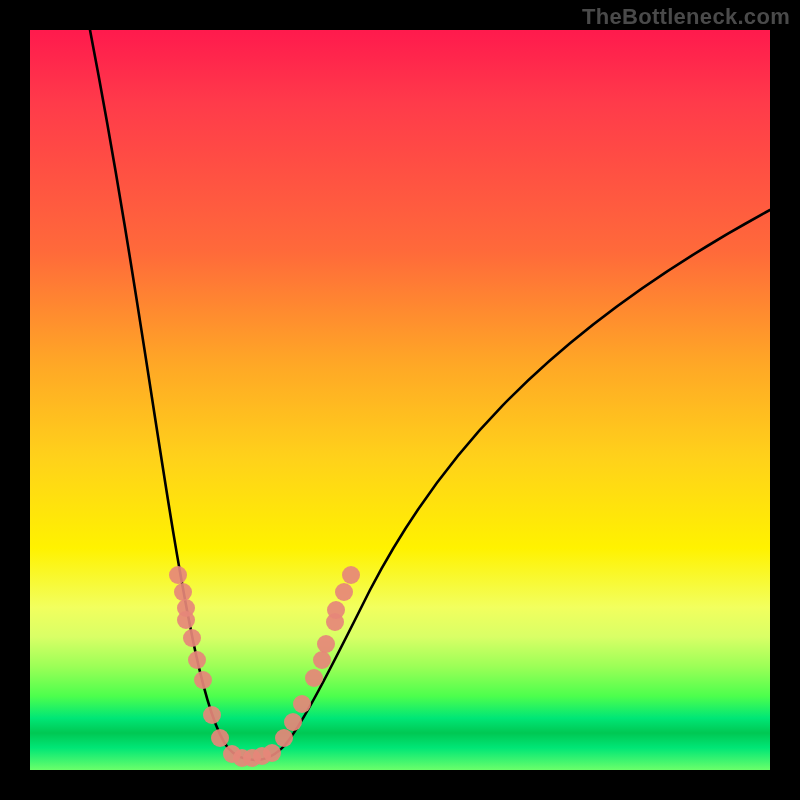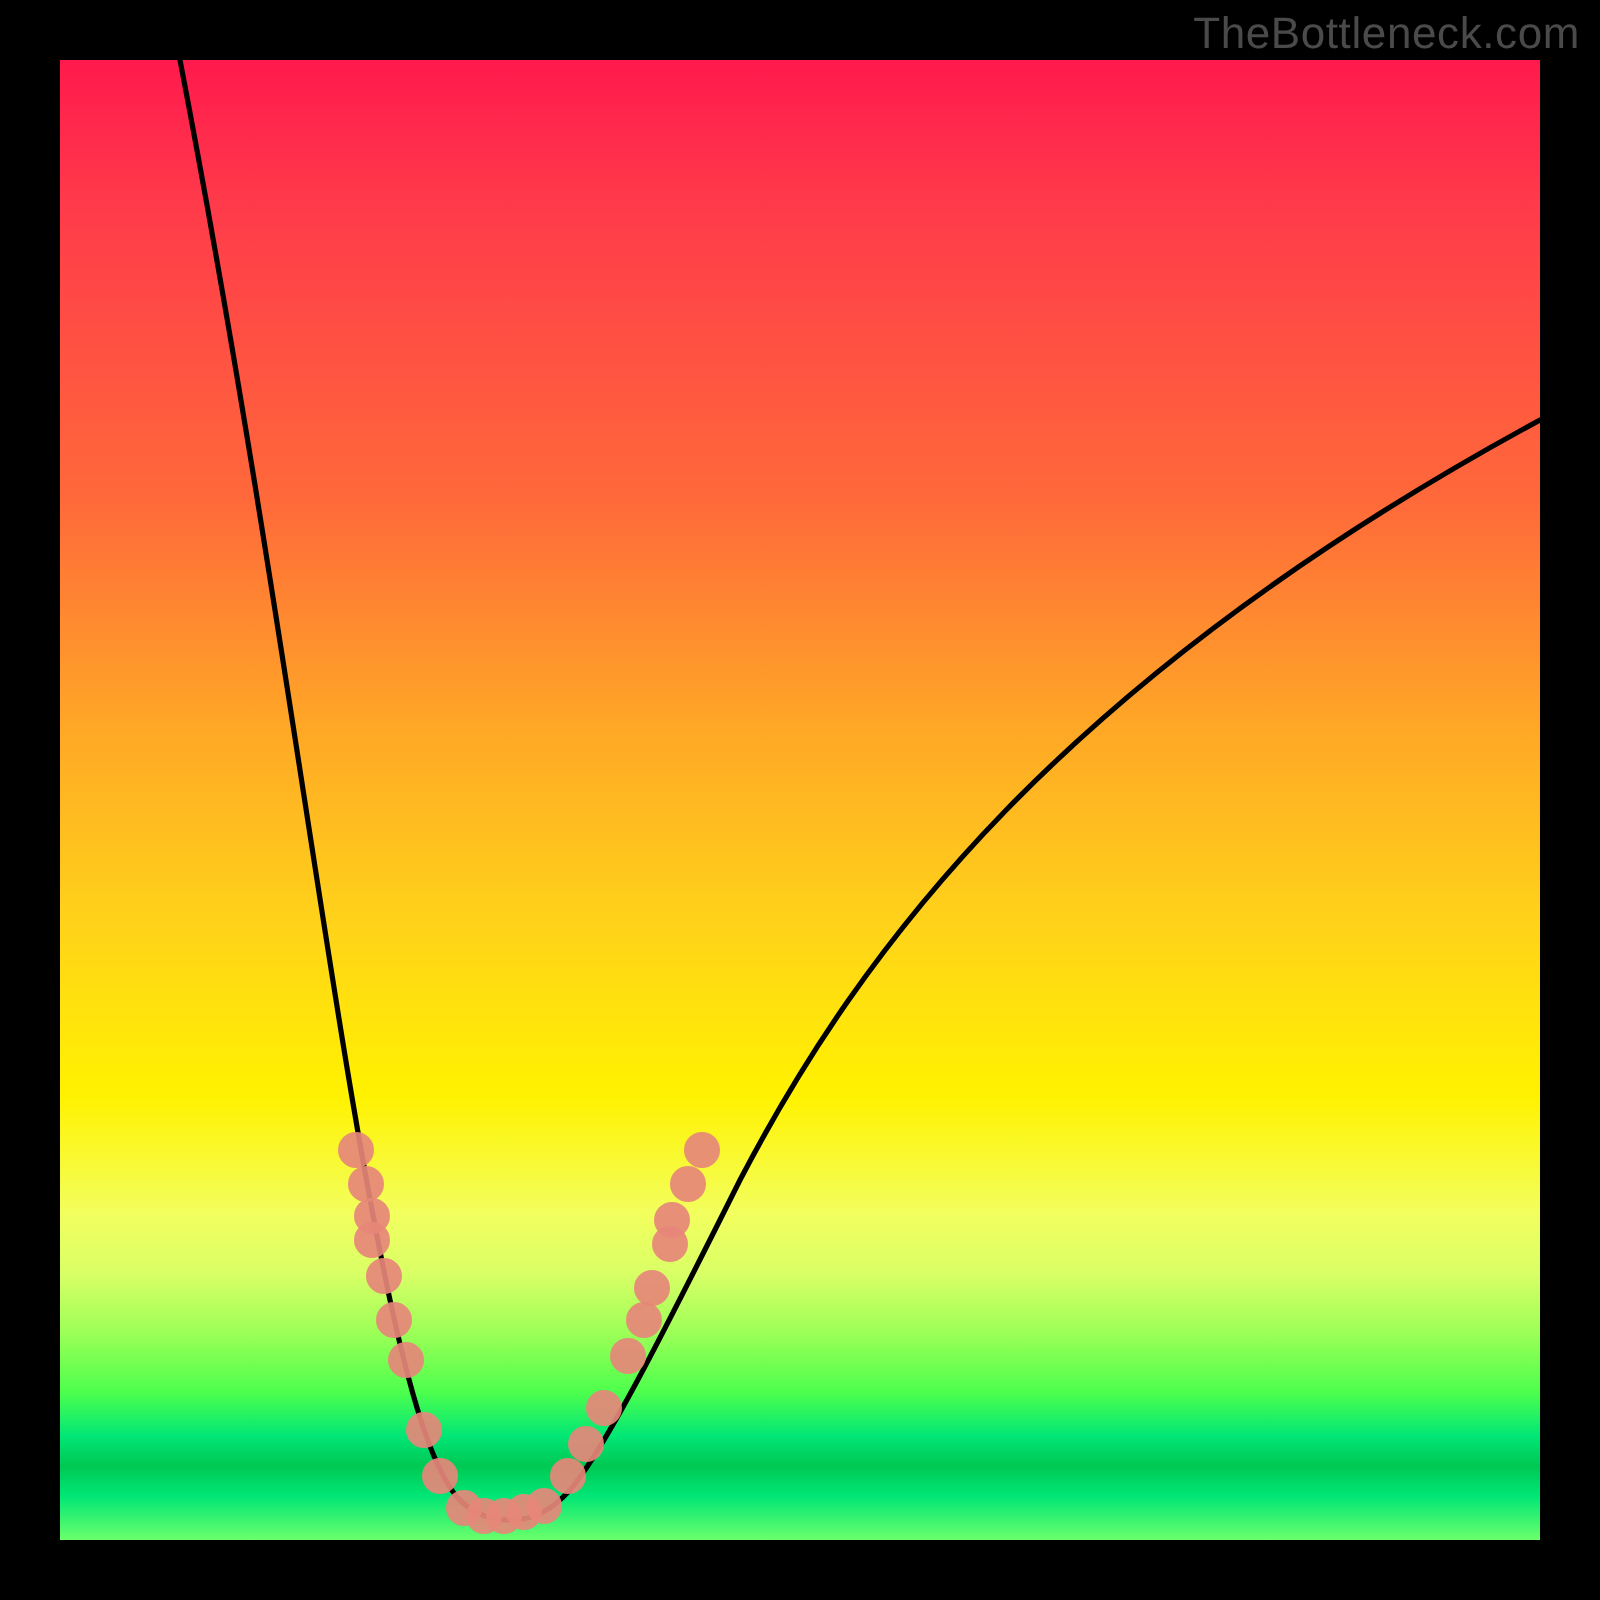--- a/index.html
+++ b/index.html
@@ -43,21 +43,21 @@
       #00e676 97%,
       #6bff6b 100%
     );
   }
   .watermark {
     position: absolute;
     top: 4px;
     right: 10px;
     color: #4a4a4a;
     font-size: 22px;
-    font-weight: 400;
+    font-weight: 700;
     letter-spacing: 0.3px;
     user-select: none;
   }
   svg.curve {
     position: absolute;
     left: 0;
     top: 0;
     width: 740px;
     height: 740px;
   }

